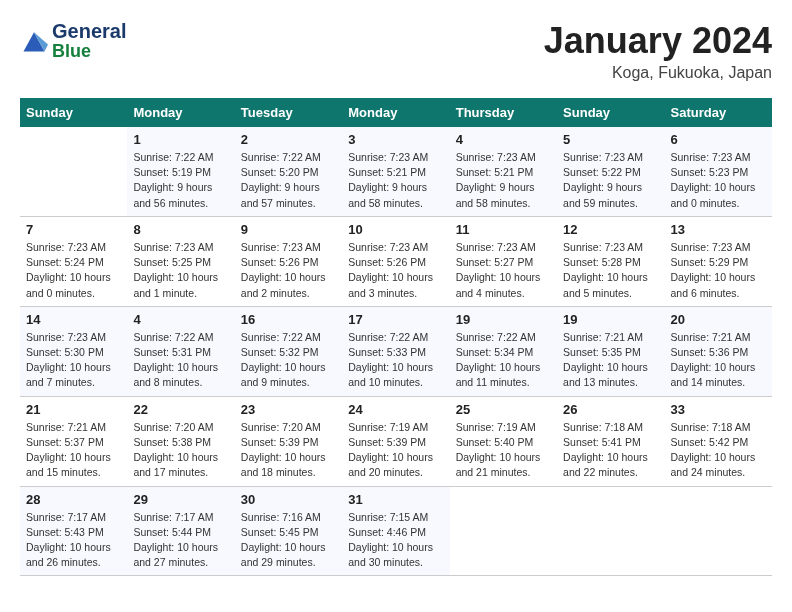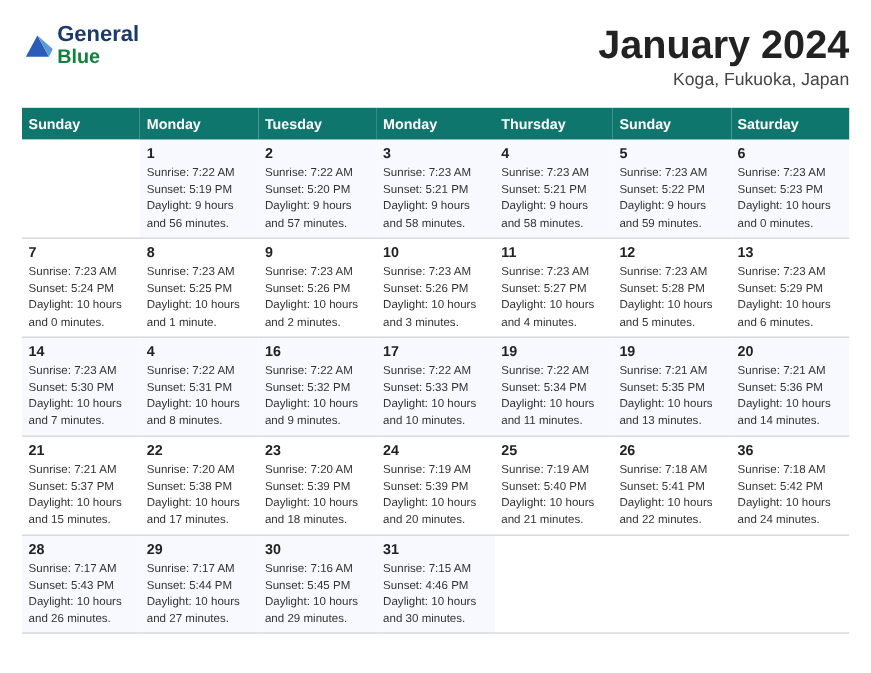--- a/index.html
+++ b/index.html
@@ -308,21 +308,21 @@
 and 21 minutes.</div>
         </td>
         <td>
           <span class="day-number">26</span>
           <div class="day-info" style="white-space: pre-line;">Sunrise: 7:18 AM
 Sunset: 5:41 PM
 Daylight: 10 hours
 and 22 minutes.</div>
         </td>
         <td>
-          <span class="day-number">36</span>
+          <span class="day-number">33</span>
           <div class="day-info" style="white-space: pre-line;">Sunrise: 7:18 AM
 Sunset: 5:42 PM
 Daylight: 10 hours
 and 24 minutes.</div>
         </td>
       </tr>
       <tr>
         <td>
           <span class="day-number">28</span>
           <div class="day-info" style="white-space: pre-line;">Sunrise: 7:17 AM

